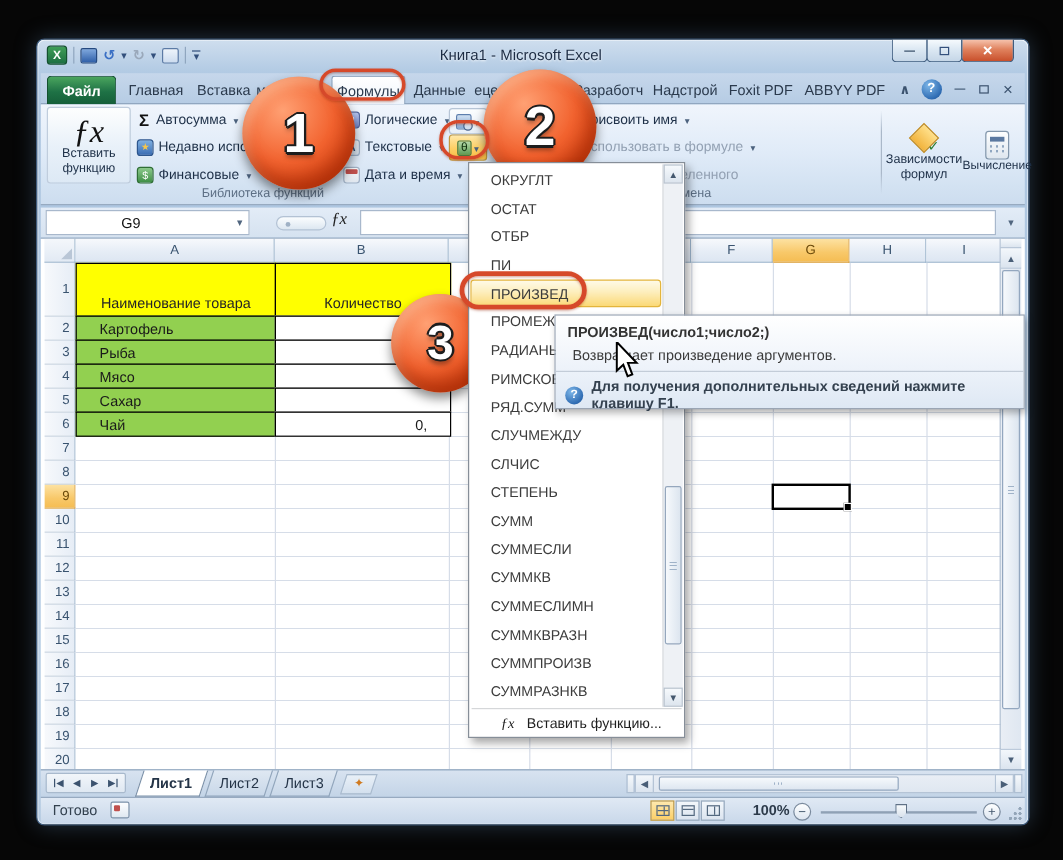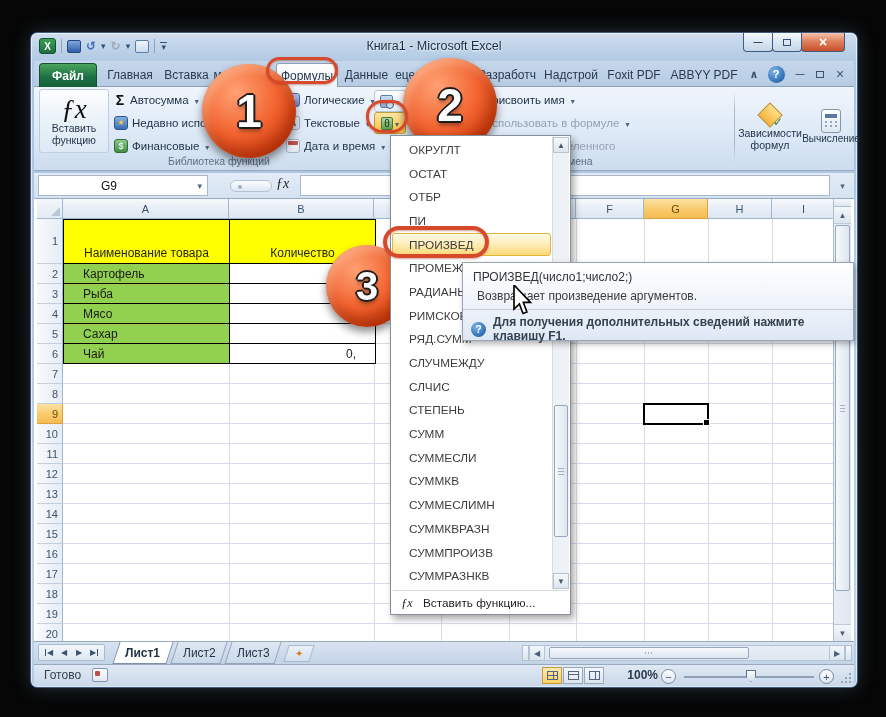--- a/index.html
+++ b/index.html
@@ -232,28 +232,28 @@
   .mscroll{position:absolute;right:1px;top:1px;width:17px;height:452px;background:#eef1f5;border-left:1px solid #d9dbde;}
   .msarr{height:16px;display:flex;align-items:center;justify-content:center;font-size:8px;color:#45586e;
     background:linear-gradient(#f6f9fc,#dde5ee);border:1px solid #b9c3cf;}
   .msarr.dn{position:absolute;bottom:0;left:0;right:0;}
   .mthumb{position:absolute;left:1px;right:1px;top:268px;height:132px;border:1px solid #95a7bd;border-radius:2px;
     background:linear-gradient(90deg,#f6f9fc,#dce5ef);}
   .mthumb::after{content:"";position:absolute;left:3px;right:3px;top:50%;height:7px;margin-top:-3px;
     background:repeating-linear-gradient(to bottom,#9fb2c8 0 1px,transparent 1px 3px);}
   .msep{position:absolute;left:2px;right:2px;top:454px;height:1px;background:#d5d7d9;}
   .mfooter{position:absolute;left:1px;right:1px;top:456px;height:22px;display:flex;align-items:center;gap:9px;
-    padding-left:8px;font-size:11.8px;color:#1f1f1f;}
+    padding-left:24px;font-size:11.8px;color:#1f1f1f;}
   .mfooter .ic-fx{color:#222;font-size:12px;}
 
   
   .tooltip{position:absolute;left:462px;top:262px;width:392px;height:79px;z-index:50;
     background:linear-gradient(#ffffff,#eef3fa 55%,#dee8f4);border:1px solid #9aa5b4;
     box-shadow:2px 3px 6px rgba(0,0,0,.3);font-size:12px;color:#3b3b3b;}
-  .tt-title{font-weight:normal;padding:7px 10px 1px 10px;color:#333;}
+  .tt-title{font-weight:bold;padding:7px 10px 1px 10px;color:#333;}
   .tt-desc{padding:4px 10px 5px 14px;}
   .tt-sep{height:1px;background:#c3ccd8;margin:1px 0 5px 0;}
   .tt-help{display:flex;gap:7px;padding:0 8px;align-items:center;font-weight:bold;color:#34414f;}
   .qicon{width:15px;height:15px;border-radius:50%;flex:0 0 auto;color:#fff;font-size:10px;font-weight:bold;
     background:radial-gradient(circle at 35% 30%,#7db6e8,#2f6cb3 70%,#1f4f8a);display:flex;align-items:center;justify-content:center;}
   .qicon::after{content:"?";}
 
   
   .circle{position:absolute;border-radius:50%;z-index:20;display:flex;align-items:center;justify-content:center;
     color:#fff;font-weight:bold;

